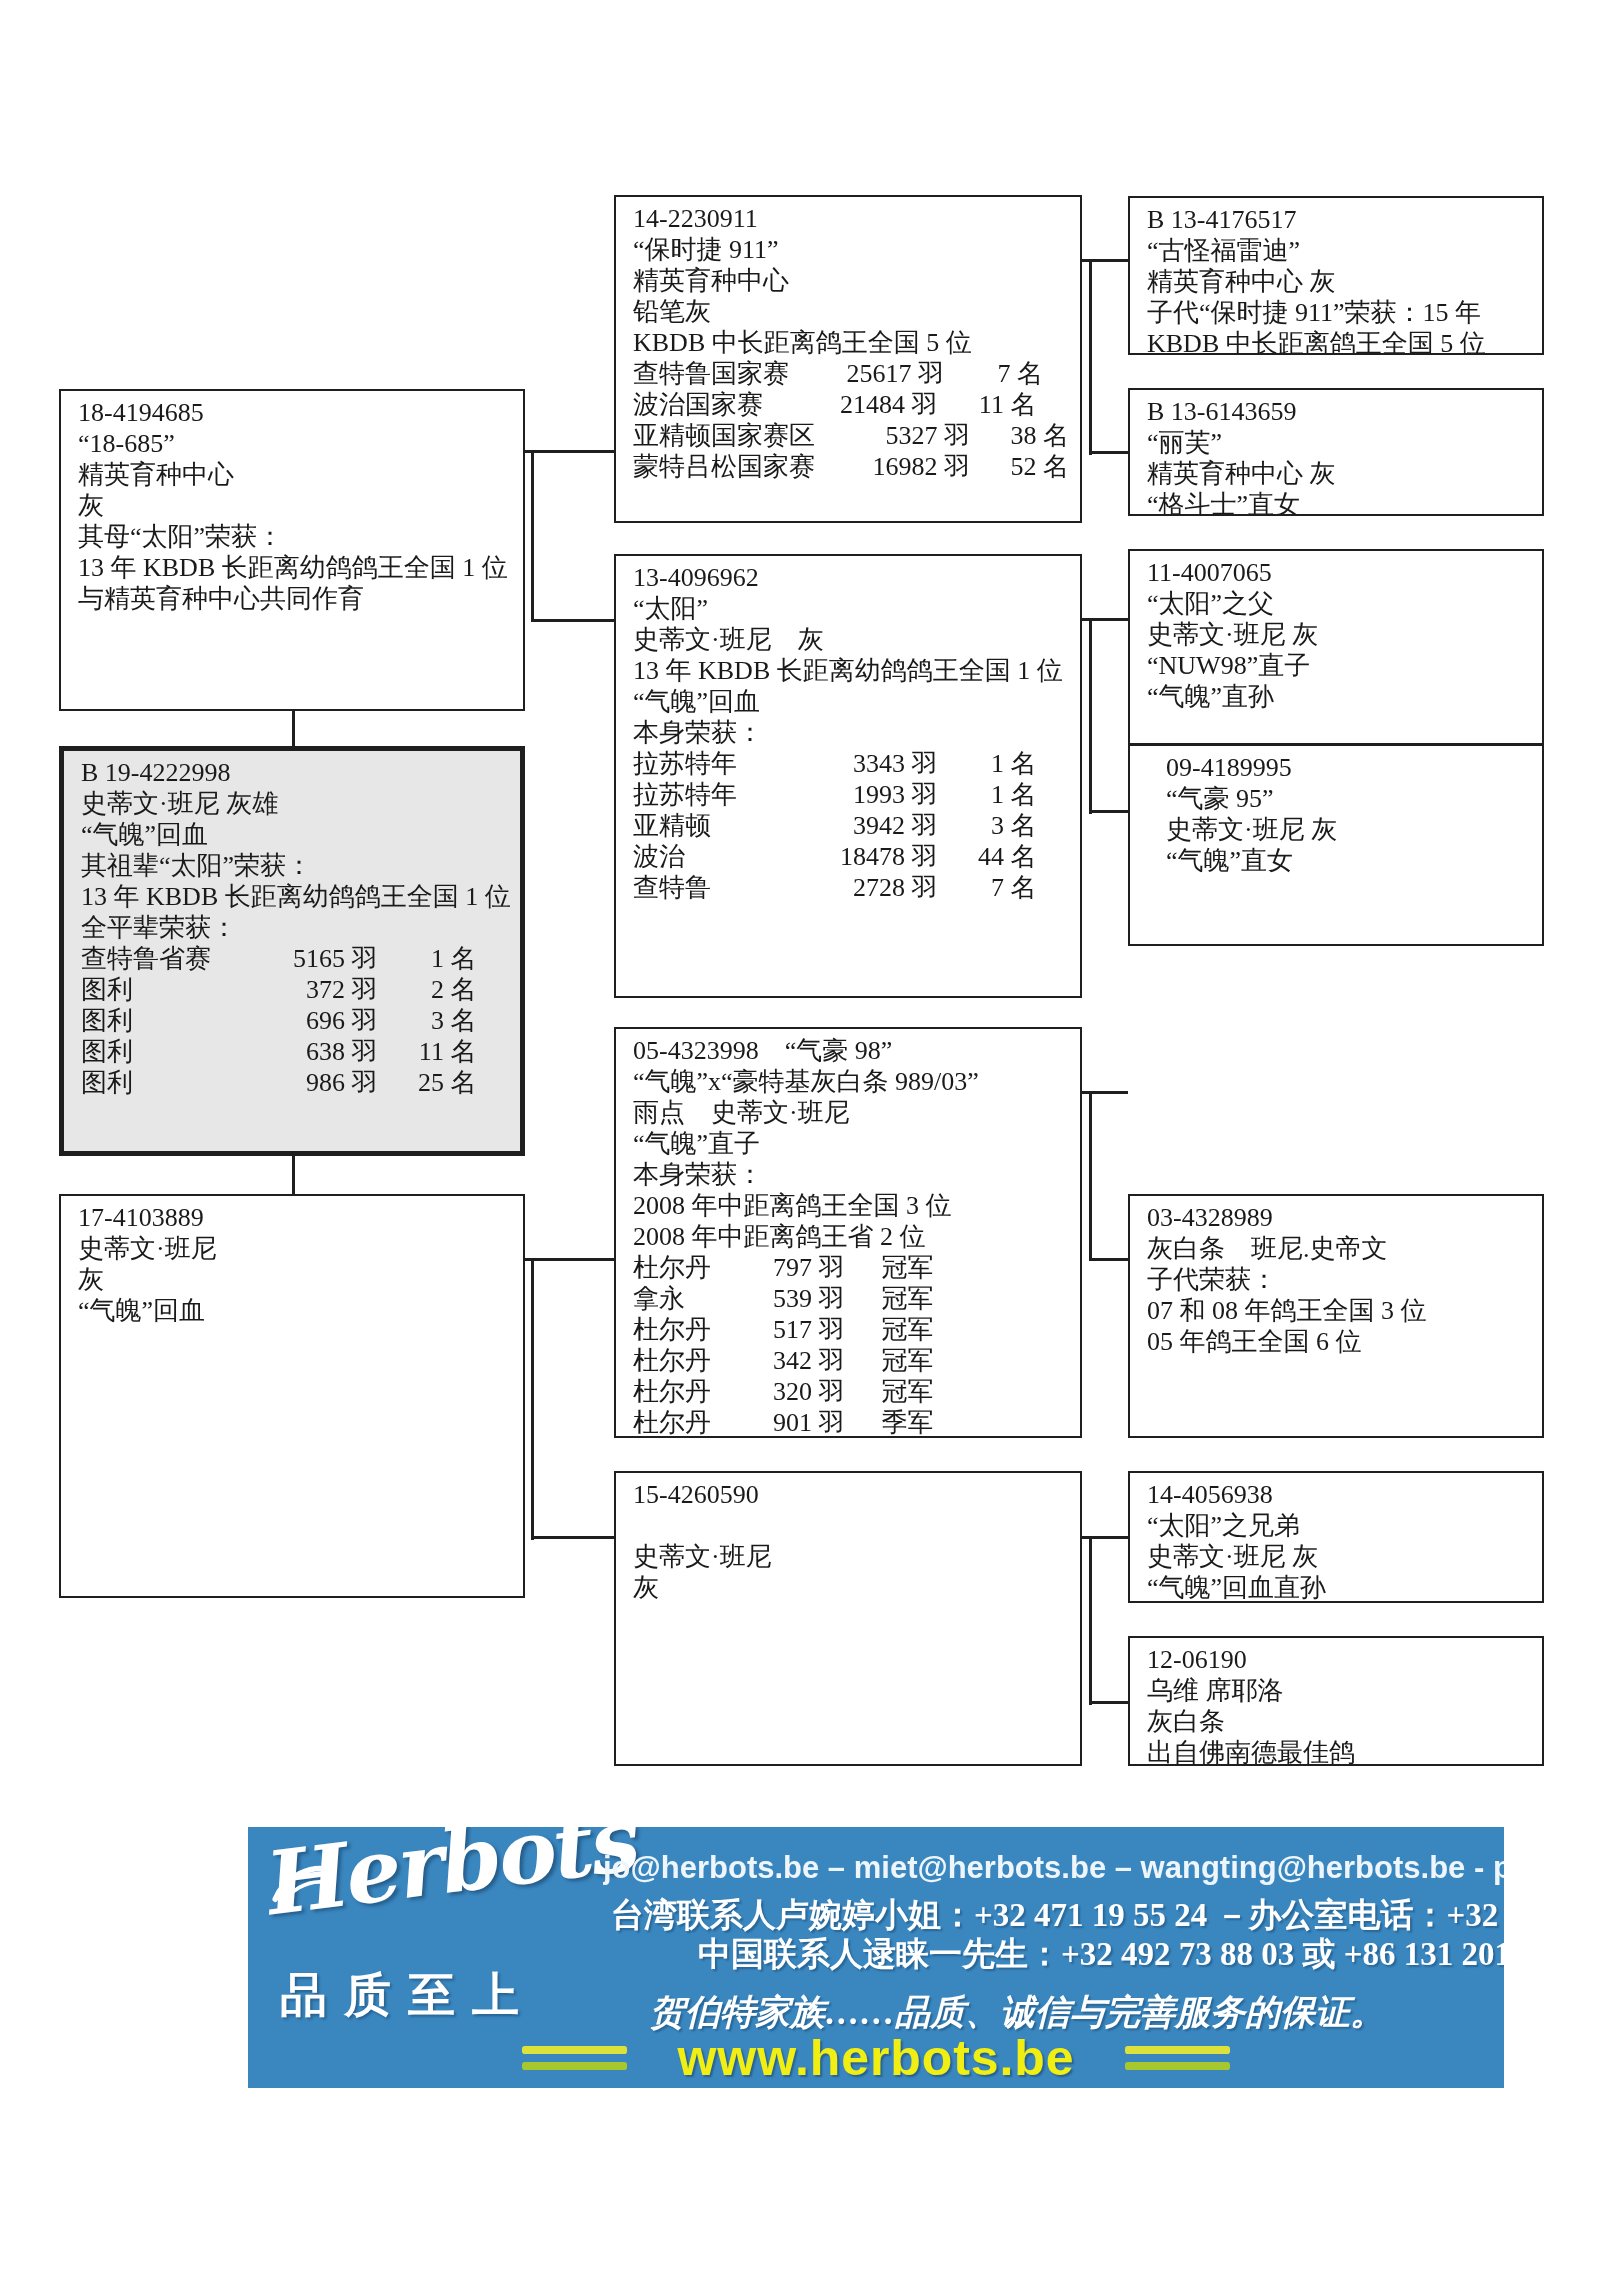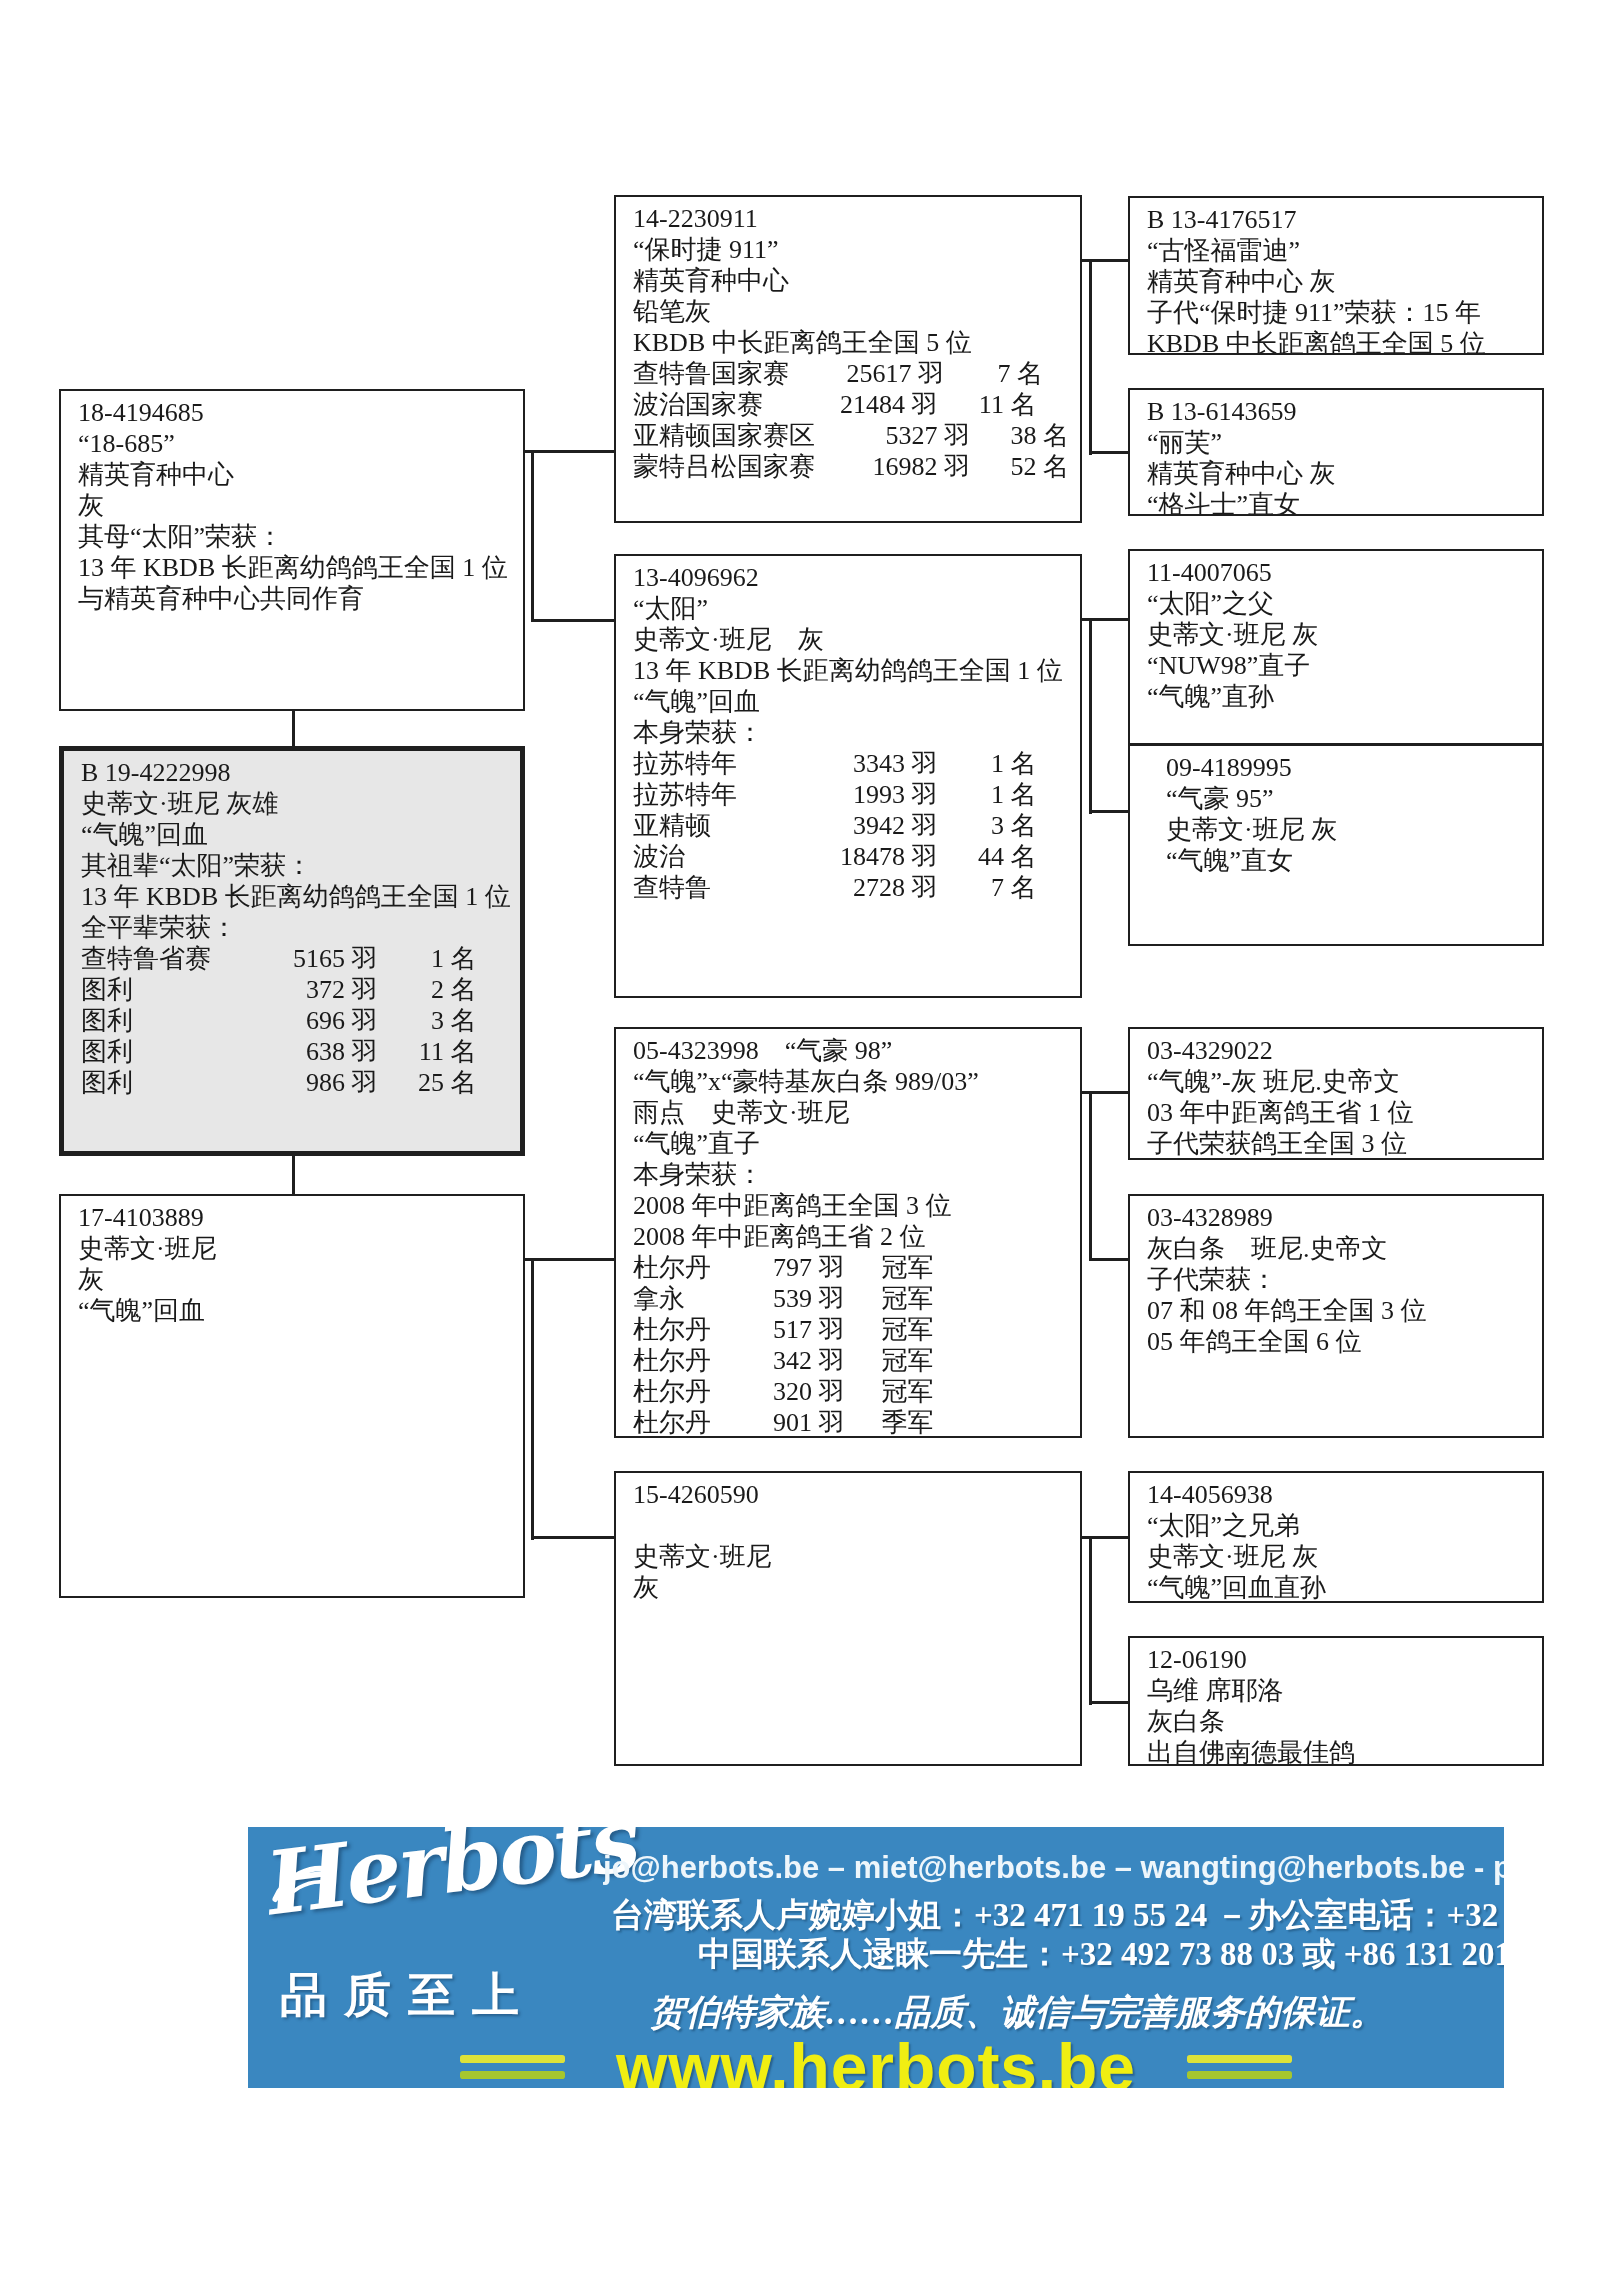--- a/index.html
+++ b/index.html
@@ -38,21 +38,21 @@
         white-space:nowrap;font-family:"Liberation Serif","DejaVu Serif",serif;
         text-shadow:1.9px 1.9px 1.9px rgba(10,40,70,.35);}
   .b-phone2{position:absolute;left:450px;top:105px;font-size:33px;font-weight:bold;color:#ffffff;
         white-space:nowrap;font-family:"Liberation Serif","DejaVu Serif",serif;
         text-shadow:1.9px 1.9px 1.9px rgba(10,40,70,.35);}
   .b-slogan{position:absolute;left:402px;top:162px;font-size:35px;font-weight:bold;color:#ffffff;
         white-space:nowrap;font-family:"Liberation Serif","DejaVu Serif",serif;
         text-shadow:1.9px 1.9px 1.9px rgba(10,40,70,.35);font-style:italic;}
   .www-row{position:absolute;left:0;right:0;top:202px;display:flex;justify-content:center;
         align-items:center;gap:51px;}
-  .site{color:#f0ee12;font-size:66px;font-weight:bold;letter-spacing:0.9px;
+  .site{color:#f0ee12;font-size:50px;font-weight:bold;letter-spacing:0.9px;
         text-shadow:1.9px 1.9px 1.9px rgba(10,40,70,.4);}
   .eqbars{display:flex;flex-direction:column;gap:8.5px;width:105px;}
   .eqbars i{display:block;height:7.5px;border-radius:2.8px;}
   .eqbars .t{background:#dde23a;}
   .eqbars .b{background:#a6c72e;}
   .wing{position:absolute;left:1.9px;top:32px;}
 </style>
 </head>
 <body>
 
@@ -241,26 +241,20 @@
       <div class="bline">“气魄”直孙</div>
     </div>
 
   <div class="pbox" style="left:1128px;top:744px;width:416px;height:202px;padding-left:36px;">
       <div class="bline">09-4189995</div>
       <div class="bline">“气豪 95”</div>
       <div class="bline">史蒂文·班尼  灰</div>
       <div class="bline">“气魄”直女</div>
     </div>
 
-  <div class="pbox" style="left:1128px;top:1027px;width:416px;height:133px;">
-      <div class="bline">03-4329022</div>
-      <div class="bline">“气魄”-灰  班尼.史帝文</div>
-      <div class="bline">03 年中距离鸽王省 1 位</div>
-      <div class="bline">子代荣获鸽王全国 3 位</div>
-    </div>
 
   <div class="pbox" style="left:1128px;top:1194px;width:416px;height:244px;">
       <div class="bline">03-4328989</div>
       <div class="bline">灰白条　班尼.史帝文</div>
       <div class="bline">子代荣获：</div>
       <div class="bline">07 和 08 年鸽王全国 3 位</div>
       <div class="bline">05 年鸽王全国 6 位</div>
     </div>
 
   <div class="pbox" style="left:1128px;top:1471px;width:416px;height:132px;">

